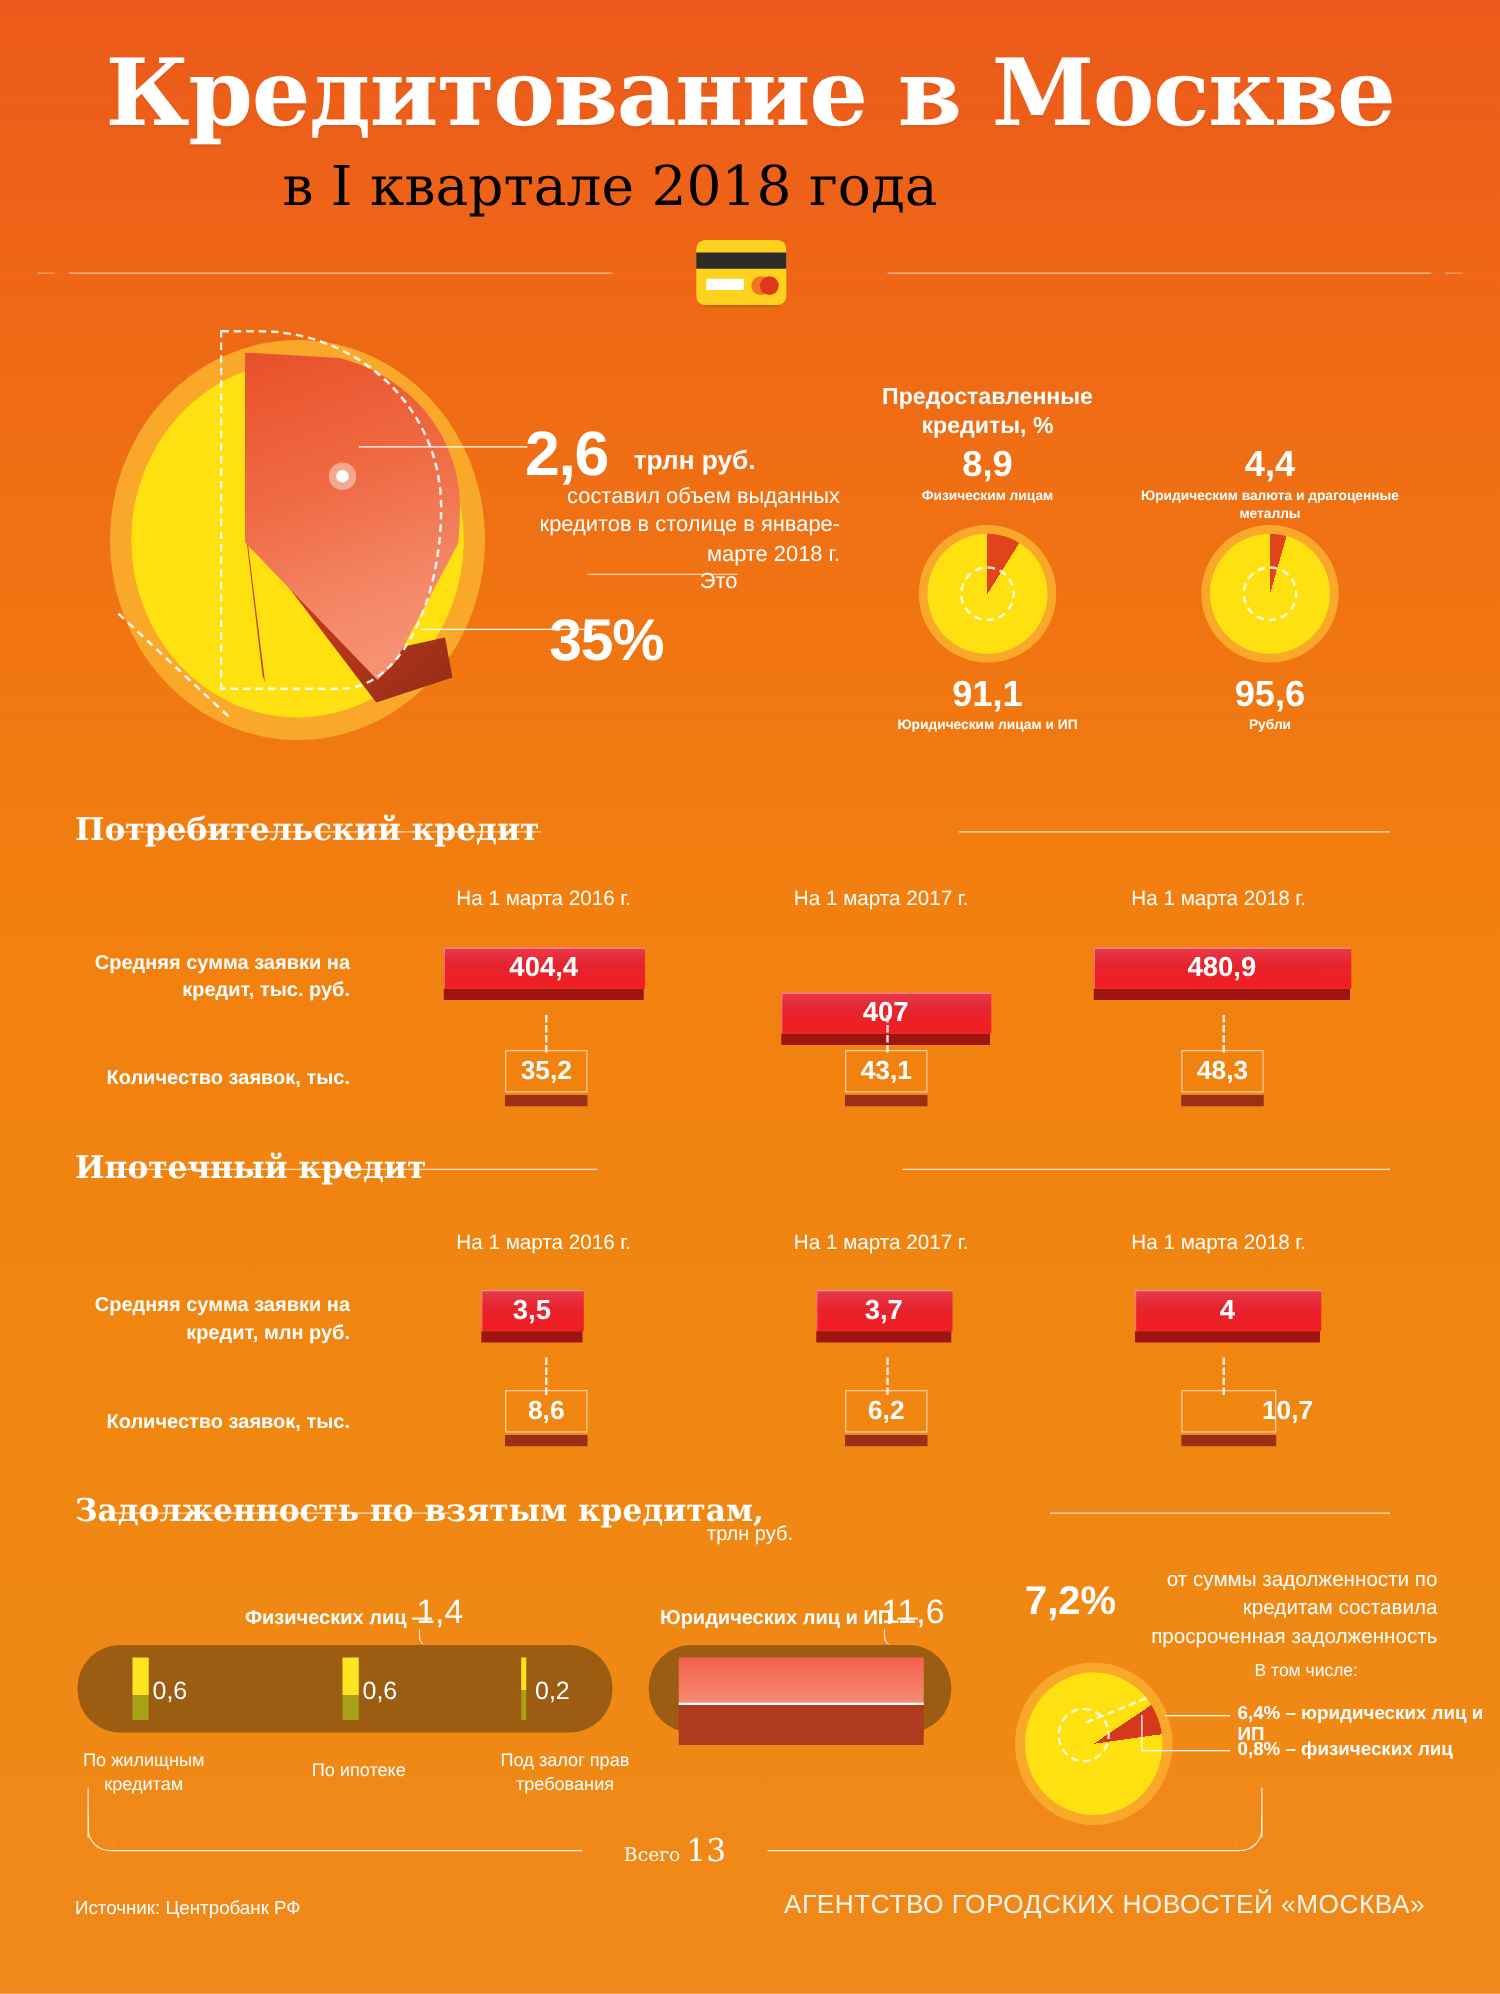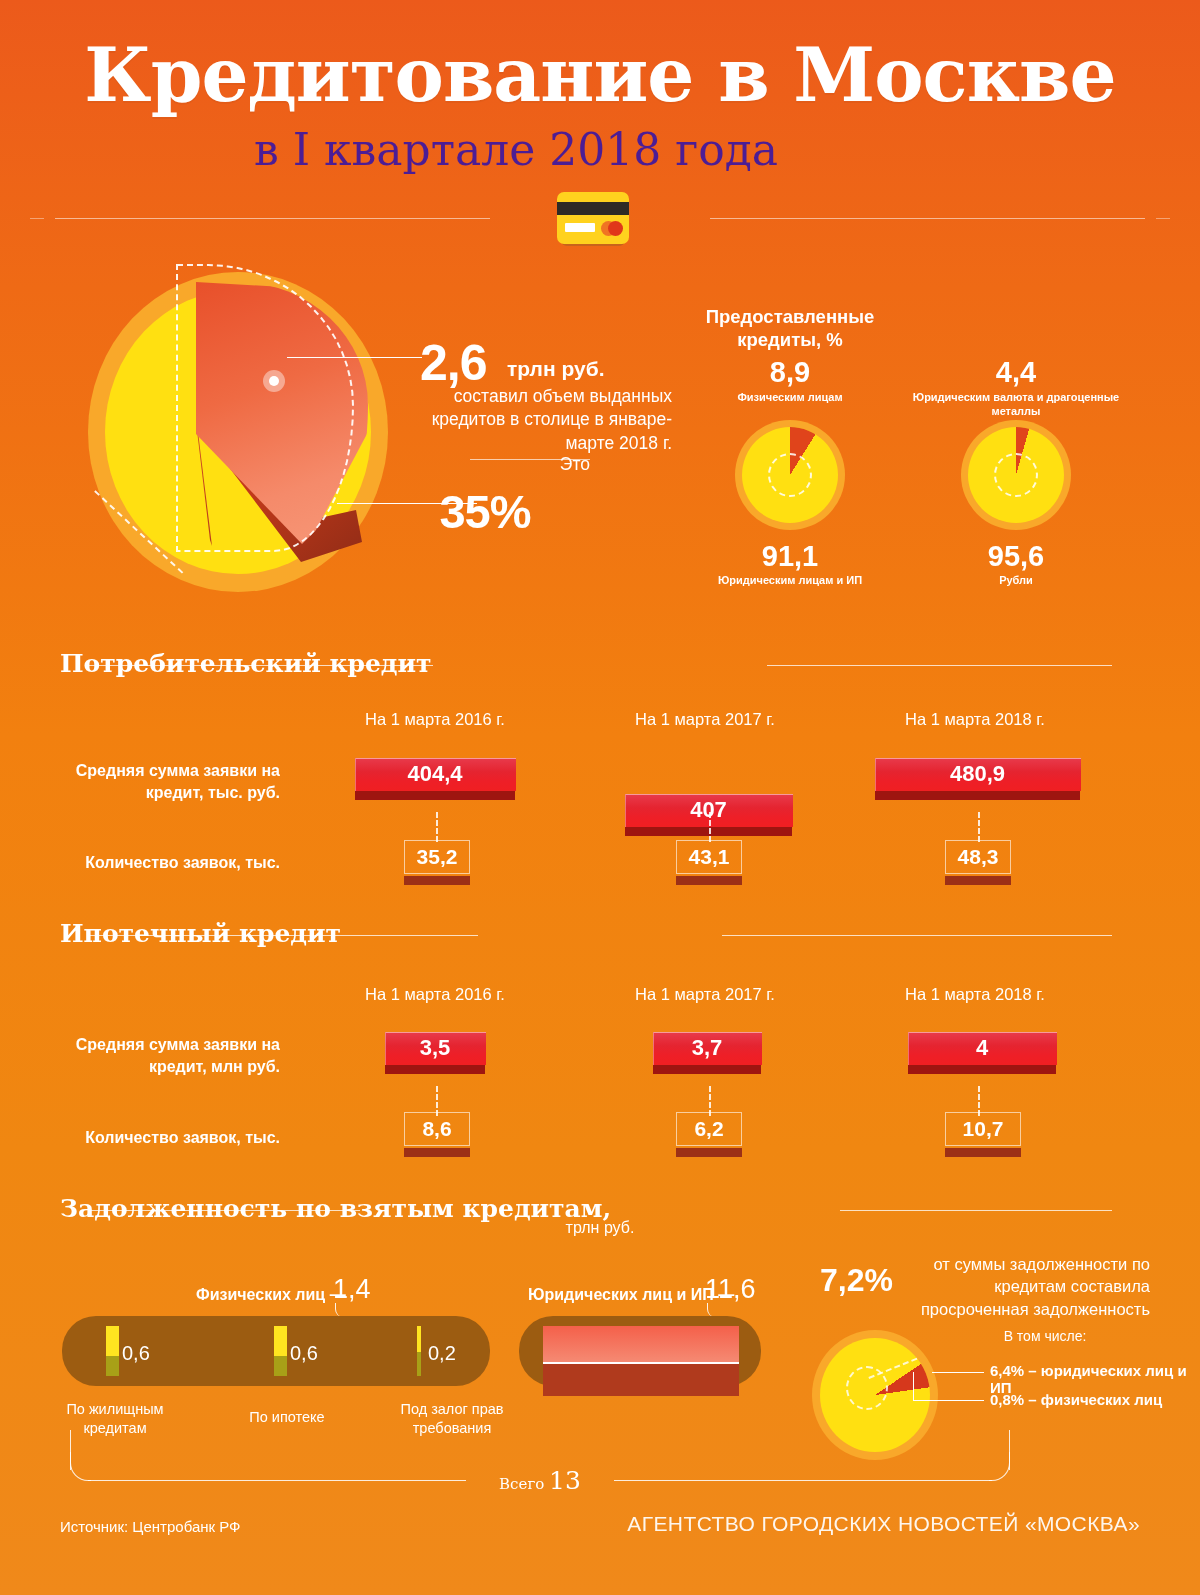--- a/index.html
+++ b/index.html
@@ -17,21 +17,21 @@
   
   #hdr-title{
     left:0;top:38px;width:1200px;text-align:center;
     font-family:"DejaVu Serif", serif;
     font-weight:bold;font-size:74px;letter-spacing:-1px;line-height:1;
     color:#fff;text-shadow:0 2px 0 rgba(0,0,0,.04);
   }
   #hdr-sub{
     left:0;top:128px;width:976px;text-align:center;
     font-family:"DejaVu Serif", serif;
-    font-weight:normal;font-size:44px;line-height:1;color:#4c1d95;margin-left:28px;
+    font-weight:normal;font-size:44px;line-height:1;color:#000000;
   }
   .hdr-rule{top:218px;height:1px;background:rgba(255,255,255,.55);}
   #hdr-rule-l{left:55px;width:435px;}
   #hdr-rule-r{left:710px;width:435px;}
   #hdr-rule-l2{left:30px;width:14px;top:218px;height:1px;background:rgba(255,255,255,.4);}
   #hdr-rule-r2{left:1156px;width:14px;top:218px;height:1px;background:rgba(255,255,255,.4);}
 
   
   #card-icon{left:557px;top:192px;width:86px;height:60px;}
   .card-body{position:absolute;left:0;top:0;width:72px;height:52px;border-radius:7px;background:#ffd21e;}
@@ -303,21 +303,21 @@
     <div class="line l"></div>
       <div class="line r"></div>
     <div class="ttl">Ипотечный кредит</div>
   </div>
 
   <div class="col-date" style="left:320px;top:985px;">На 1 марта 2016 г.</div>
   <div class="col-date" style="left:590px;top:985px;">На 1 марта 2017 г.</div>
   <div class="col-date" style="left:860px;top:985px;">На 1 марта 2018 г.</div>
 
   <div class="row-label" style="left:30px;top:1034px;">Средняя сумма заявки на кредит, млн руб.</div>
-  <div class="bigbar" style="left:385px;top:1032px;width:100px;">
+  <div class="bigbar" style="left:385px;top:1032px;width:81px;">
     <div class="fill"></div>
       <div class="base"></div>
     <div class="val">3,5</div>
   </div>
   <div class="bigbar" style="left:653px;top:1032px;width:108px;">
     <div class="fill"></div>
       <div class="base"></div>
     <div class="val">3,7</div>
   </div>
   <div class="bigbar" style="left:908px;top:1032px;width:148px;">
@@ -337,21 +337,21 @@
     <div class="val">8,6</div>
   </div>
   <div class="smbar" style="left:676px;top:1112px;">
     <div class="fill"></div>
       <div class="base"></div>
     <div class="val">6,2</div>
   </div>
   <div class="smbar" style="left:945px;top:1112px;width:76px;">
     <div class="fill" style="width:76px;"></div>
       <div class="base" style="width:76px;"></div>
-    <div class="val" style="width:76px;">10,7</div>
+    <div class="val" style="width:76px;padding-left:47px;">10,7</div>
   </div>
 
   <div class="abs sec" id="sec3">
     <div class="line l"></div>
       <div class="line r"></div>
     <div class="ttl">Задолженность по взятым кредитам,</div>
     <div class="sub">трлн руб.</div>
   </div>
 
   <div class="brace-label" style="left:196px;top:1286px;">Физических лиц —</div>

